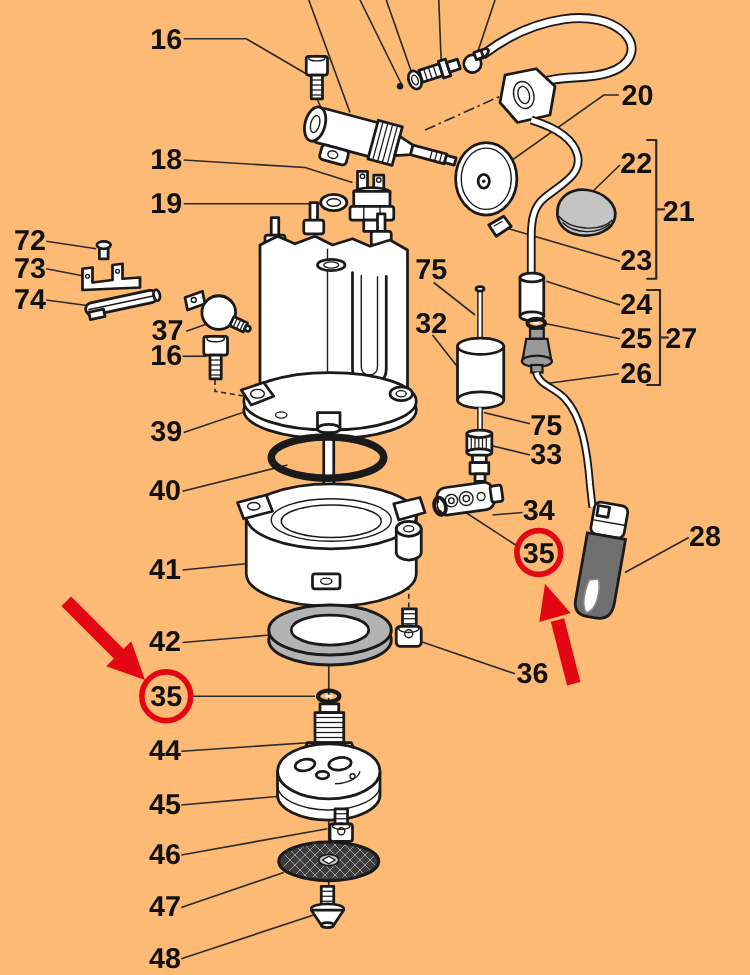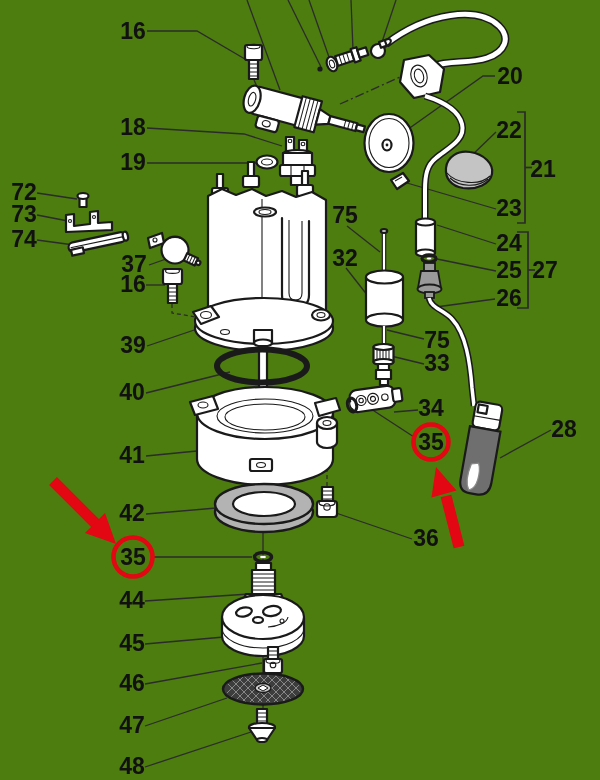--- a/index.html
+++ b/index.html
@@ -1,16 +1,16 @@
 <!DOCTYPE html>
 <html><head>
 <meta charset="utf-8">
 <style>
   html,body{margin:0;padding:0;background:#ffffff;}
-  #stage{position:relative;width:600px;height:780px;background:#4d7c0f;overflow:hidden;
+  #stage{position:relative;width:600px;height:780px;background:#fdba74;overflow:hidden;
          font-family:"Liberation Sans",sans-serif;}
   svg{position:absolute;left:0;top:0;}
   .lbl{font:700 23px "Liberation Sans",sans-serif;fill:#111;text-anchor:middle;}
   .leader{stroke:#2b2b2b;stroke-width:1.3;fill:none;}
   .bracket{stroke:#2b2b2b;stroke-width:1.7;fill:none;}
   .part{stroke:#1a1a1a;stroke-width:2.2;fill:#ffffff;stroke-linejoin:round;stroke-linecap:round;}
   .thin{stroke:#1a1a1a;stroke-width:1.1;fill:none;}
   .hatch{stroke:#1a1a1a;stroke-width:1;fill:none;}
 </style>
 </head>

